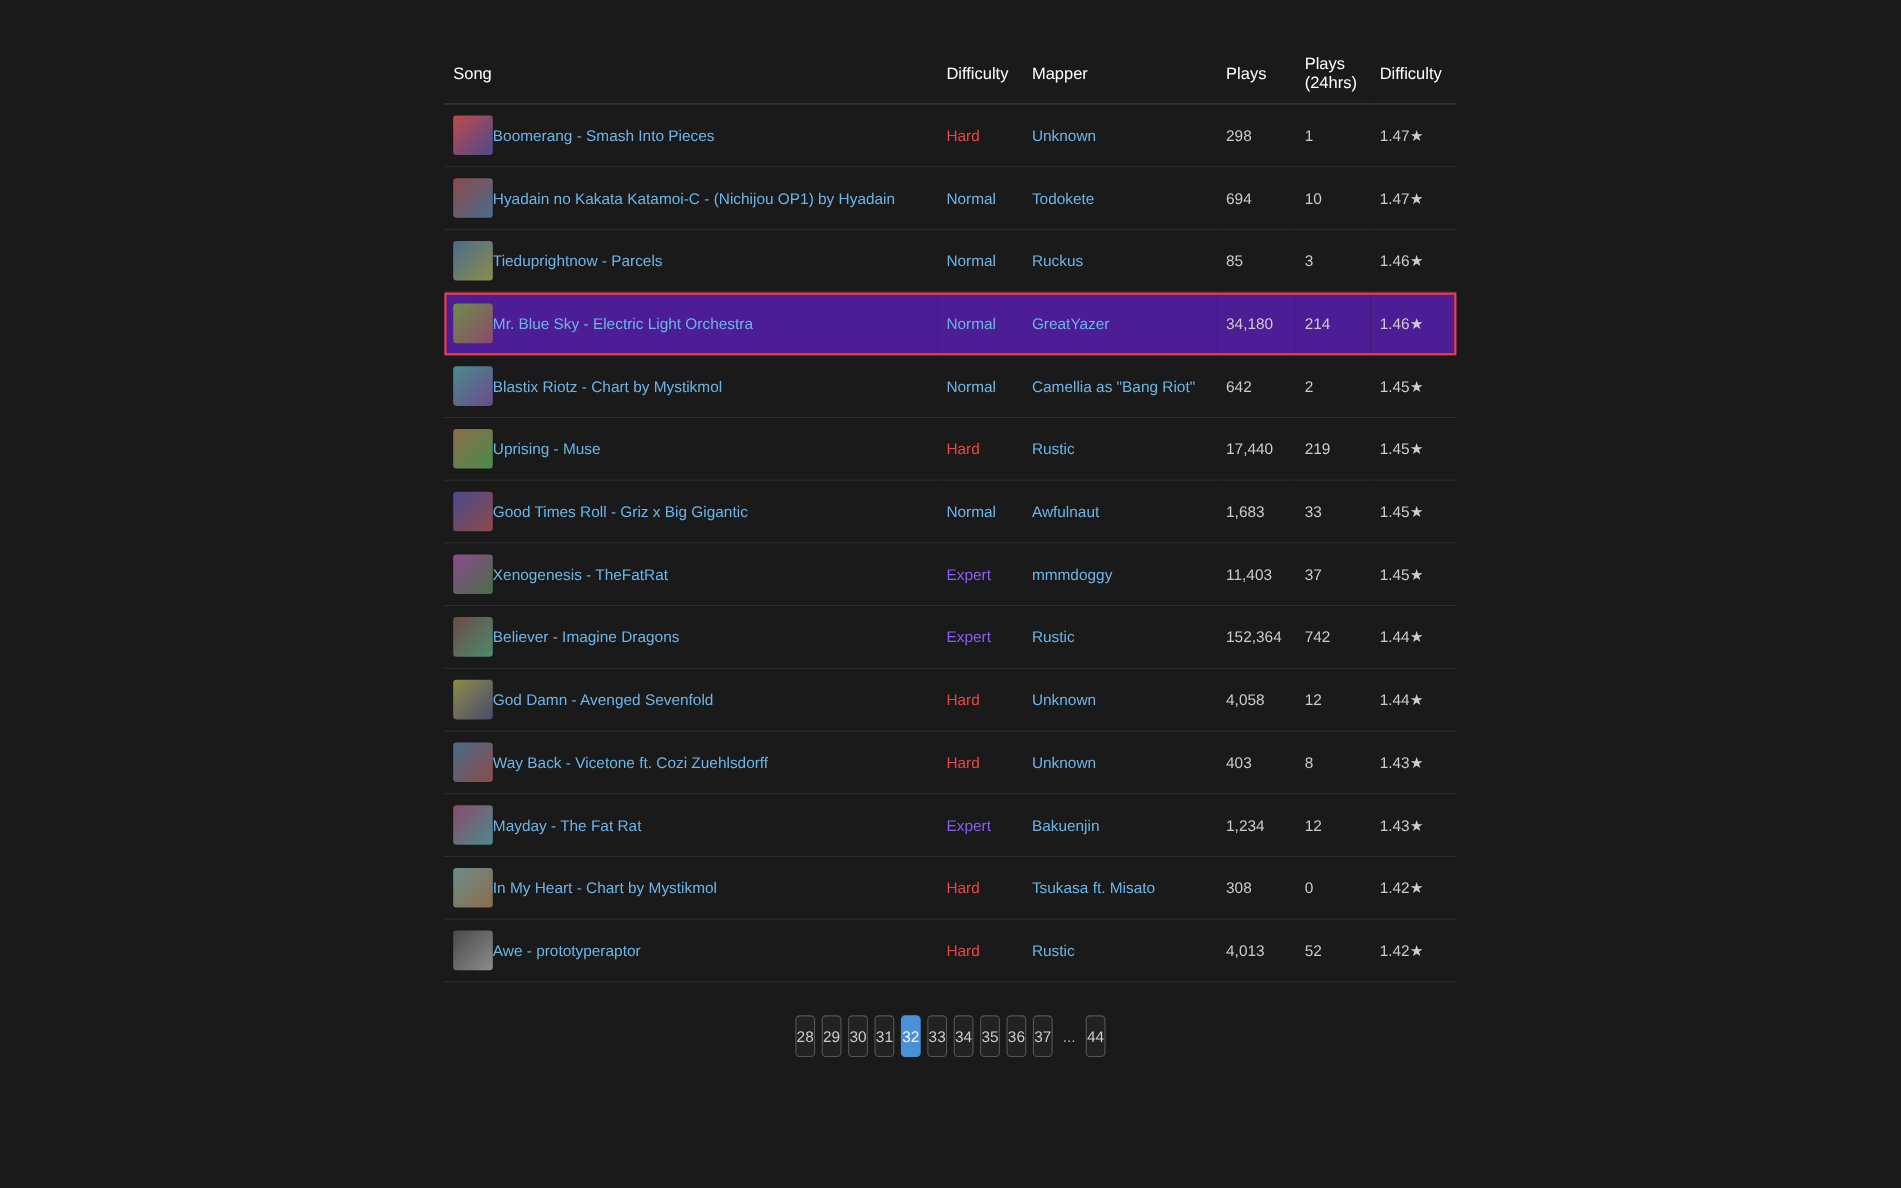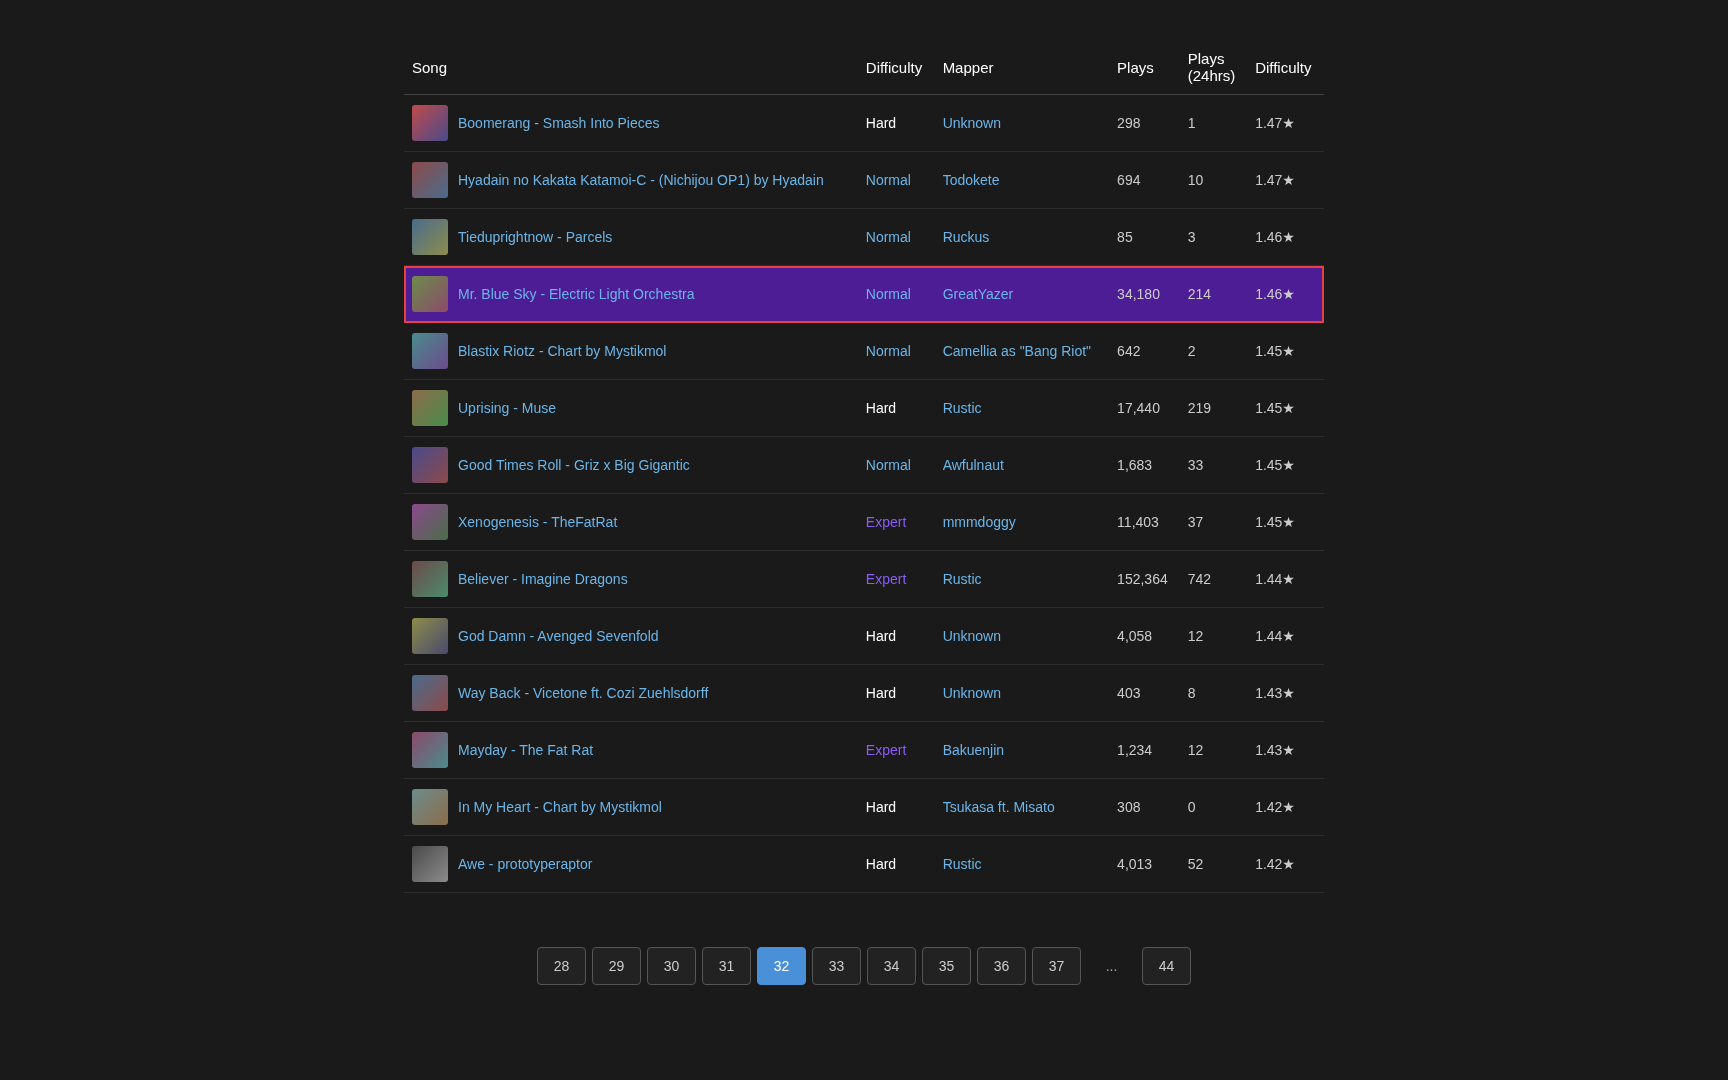--- a/index.html
+++ b/index.html
@@ -34,68 +34,66 @@
     tbody tr {
       border-bottom: 1px solid #2e2e2e;
     }
     tbody td {
       padding: 10px 8px;
       vertical-align: middle;
     }
     .song-cell {
       display: flex;
       align-items: center;
-      gap: 10px;
     }
     .song-thumb {
       width: 36px;
       height: 36px;
       background: #333;
       border-radius: 3px;
       flex-shrink: 0;
       display: flex;
       align-items: center;
       justify-content: center;
       font-size: 10px;
       color: #666;
       overflow: hidden;
     }
     .song-name {
       color: #6bb5e8;
     }
-    .diff-hard { color: #ffffff; }
+    .diff-hard { color: #ef4444; }
     .diff-normal { color: #6bb5e8; }
     .diff-expert { color: #8b5cf6; }
     .mapper-name { color: #6bb5e8; }
     .diff-stars { color: #ccc; text-align: right; }
     .highlighted-row {
       outline: 2px solid #e84040;
       outline-offset: -2px;
       background: #4c1d95;
     }
     .pagination {
       display: flex;
       gap: 6px;
       margin-top: 30px;
       justify-content: center;
       align-items: center;
     }
     .page-btn {
-      width: 49px;
+      width: 18px;
       height: 38px;
       border: 1px solid #555;
       background: #222;
       color: #ccc;
       border-radius: 4px;
       display: flex;
       align-items: center;
       justify-content: center;
       cursor: pointer;
       font-size: 14px;
-      margin-top: 24px;
     }
     .page-btn.active {
       background: #4a90d9;
       border-color: #4a90d9;
       color: #fff;
     }
     .page-btn.dots {
       border: none;
       background: none;
       cursor: default;

